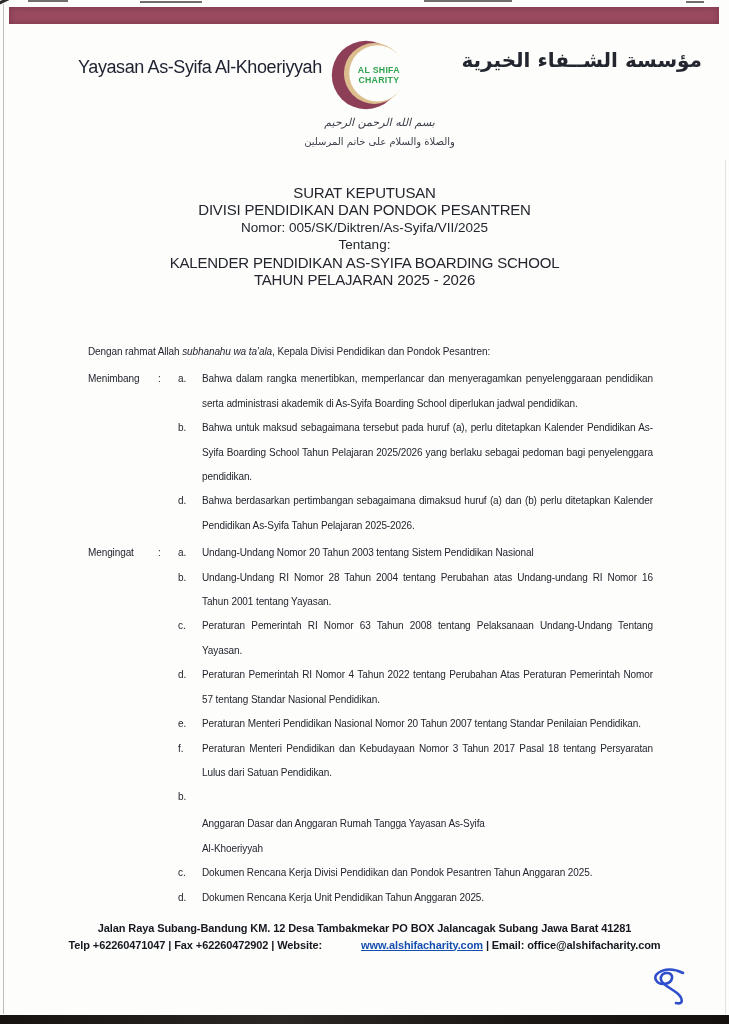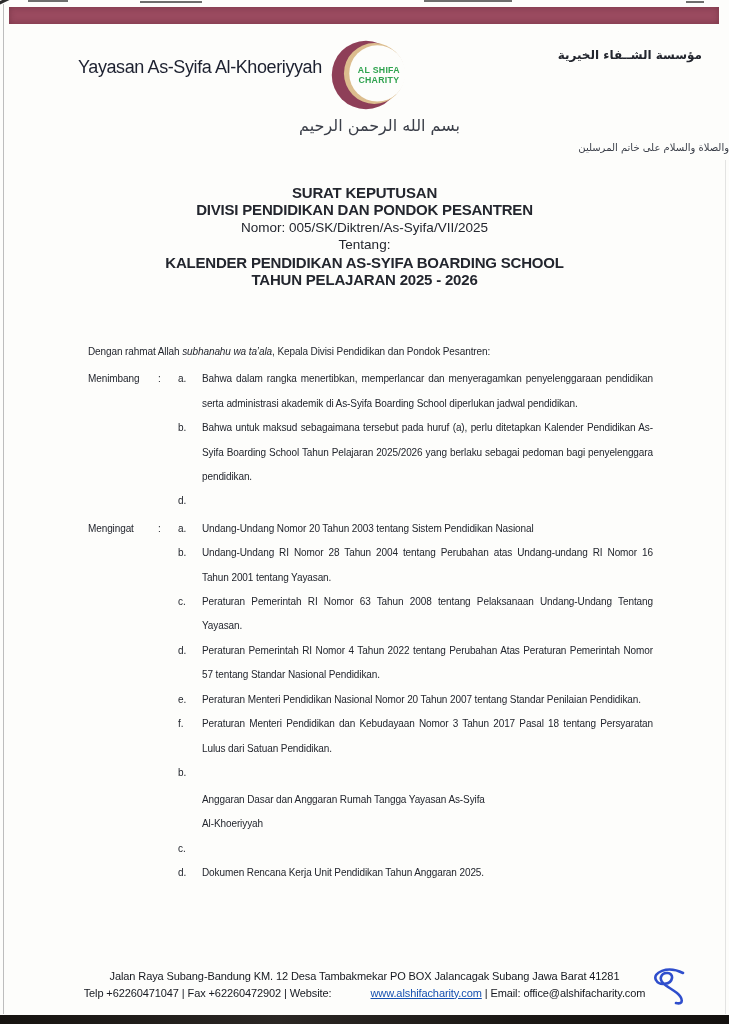--- a/index.html
+++ b/index.html
@@ -18,45 +18,45 @@
   .corner-mark { position:absolute; left:-3px; top:-2px; width:20px; height:3px; background:#2b2b2b; transform:rotate(-25deg); }
   .dash { position:absolute; top:0; height:2px; background:#4a4a4a; opacity:.8; }
   .dash.d1 { left:28px;  width:40px; }
   .dash.d2 { left:140px; width:62px; top:1px; }
   .dash.d3 { left:424px; width:88px; }
   .dash.d4 { left:686px; width:18px; top:1px; }
   
   .org-latin { position:absolute; left:78px; top:57px; font-size:18px; font-weight:normal;
                letter-spacing:-0.4px; color:#1d2130; }
   .logo { position:absolute; left:330px; top:37px; width:78px; height:76px; }
-  .org-arabic { position:absolute; right:27px; top:48px; font-size:12px; font-weight:bold;
+  .org-arabic { position:absolute; right:27px; top:48px; font-size:20px; font-weight:bold;
                 color:#23262e; font-family:"DejaVu Sans", sans-serif; direction:rtl; }
   .bismillah { position:absolute; left:30px; right:0; top:116px; text-align:center;
                font-family:"DejaVu Sans", sans-serif; direction:rtl; color:#3b3f49; }
-  .bismillah .b1 { font-size:16px; }
-  .bismillah .b2 { font-size:10px; margin-top:7px;text-align:right; }
+  .bismillah .b1 { font-size:11px;font-style:italic; }
+  .bismillah .b2 { font-size:10px; margin-top:7px; }
   
   .title-block { position:absolute; left:0; right:0; top:184px; text-align:center; }
   .title-block div { line-height:17.4px; }
-  .t-bold { font-size:15px; font-weight:bold; letter-spacing:-0.2px; }
+  .t-bold { font-size:15px; font-weight:normal; letter-spacing:-0.2px; }
   .t-reg  { font-size:13.5px; }
   .t-gap  { }
   
   .body-block { position:absolute; left:88px; right:76px; top:340px;
                 font-size:10px; line-height:24.4px; letter-spacing:-0.1px; }
   .preamble { white-space:nowrap; }
   .section-grid { display:grid; grid-template-columns:70px 20px 24px 1fr; margin-top:3px; }
   .sec-label { grid-column:1; grid-row:1; }
   .sec-colon { grid-column:2; grid-row:1; }
   .item-letter { grid-column:3; }
   .item-text { grid-column:4; text-align:justify; }
   .item-text.no-justify { text-align:left;margin-top:27px; }
   
-  .footer { position:absolute; left:20px; right:20px; top:968px; text-align:center;
-            font-size:11px; font-weight:normal; line-height:16.5px; color:#15181f; letter-spacing:-0.1px; }
+  .footer { position:absolute; left:20px; right:20px; top:920px; text-align:center;
+            font-size:11px; font-weight:bold; line-height:16.5px; color:#15181f; letter-spacing:-0.1px; }
   .footer a { color:#1550b0;margin-left:36px; }
   .paraf { position:absolute; left:645px; top:966px; width:60px; height:42px; }
 </style>
 </head>
 <body>
 
 <div class="page">
 
   <div class="corner-mark"></div>
   <div class="dash d1"></div>
@@ -98,39 +98,41 @@
     <div class="preamble"><span>Dengan rahmat Allah </span><i>subhanahu wa ta’ala</i><span>, Kepala Divisi Pendidikan dan Pondok Pesantren:</span></div>
     <div id="sections">
         <div class="section-grid">
           <div class="sec-label">Menimbang</div>
           <div class="sec-colon">:</div>
           <div class="item-letter">a.</div>
           <div class="item-text">Bahwa dalam rangka menertibkan, memperlancar dan menyeragamkan penyelenggaraan pendidikan serta administrasi akademik di As-Syifa Boarding School diperlukan jadwal pendidikan.</div>
           <div class="item-letter">b.</div>
           <div class="item-text">Bahwa untuk maksud sebagaimana tersebut pada huruf (a), perlu ditetapkan Kalender Pendidikan As-Syifa Boarding School Tahun Pelajaran 2025/2026 yang berlaku sebagai pedoman bagi penyelenggara pendidikan.</div>
           <div class="item-letter">d.</div>
+          <div class="item-text">Bahwa berdasarkan pertimbangan sebagaimana dimaksud huruf (a) dan (b) perlu ditetapkan Kalender Pendidikan As-Syifa Tahun Pelajaran 2025-2026.</div>
         </div>
         <div class="section-grid">
           <div class="sec-label">Mengingat</div>
           <div class="sec-colon">:</div>
           <div class="item-letter">a.</div>
           <div class="item-text">Undang-Undang Nomor 20 Tahun 2003 tentang Sistem Pendidikan Nasional</div>
           <div class="item-letter">b.</div>
           <div class="item-text">Undang-Undang RI Nomor 28 Tahun 2004 tentang Perubahan atas Undang-undang RI Nomor 16 Tahun 2001 tentang Yayasan.</div>
           <div class="item-letter">c.</div>
           <div class="item-text">Peraturan Pemerintah RI Nomor 63 Tahun 2008 tentang Pelaksanaan Undang-Undang Tentang Yayasan.</div>
           <div class="item-letter">d.</div>
           <div class="item-text">Peraturan Pemerintah RI Nomor 4 Tahun 2022 tentang Perubahan Atas Peraturan Pemerintah Nomor 57 tentang Standar Nasional Pendidikan.</div>
           <div class="item-letter">e.</div>
           <div class="item-text">Peraturan Menteri Pendidikan Nasional Nomor 20 Tahun 2007 tentang Standar Penilaian Pendidikan.</div>
           <div class="item-letter">f.</div>
           <div class="item-text">Peraturan Menteri Pendidikan dan Kebudayaan Nomor 3 Tahun 2017 Pasal 18 tentang Persyaratan Lulus dari Satuan Pendidikan.</div>
           <div class="item-letter">b.</div>
           <div class="item-text no-justify">Anggaran Dasar dan Anggaran Rumah Tangga Yayasan As-Syifa<br>Al-Khoeriyyah</div>
           <div class="item-letter">c.</div>
+          <div class="item-text">Dokumen Rencana Kerja Divisi Pendidikan dan Pondok Pesantren Tahun Anggaran 2025.</div>
           <div class="item-letter">d.</div>
           <div class="item-text">Dokumen Rencana Kerja Unit Pendidikan Tahun Anggaran 2025.</div>
         </div>
       </div>
   </div>
 
   <div class="footer">
     <div>Jalan Raya Subang-Bandung KM. 12 Desa Tambakmekar PO BOX Jalancagak Subang Jawa Barat 41281</div>
     <div><span>Telp +62260471047 | Fax +62260472902 | Website: </span><a href="#">www.alshifacharity.com</a><span> | Email: </span><span>office@alshifacharity.com</span></div>
   </div>

